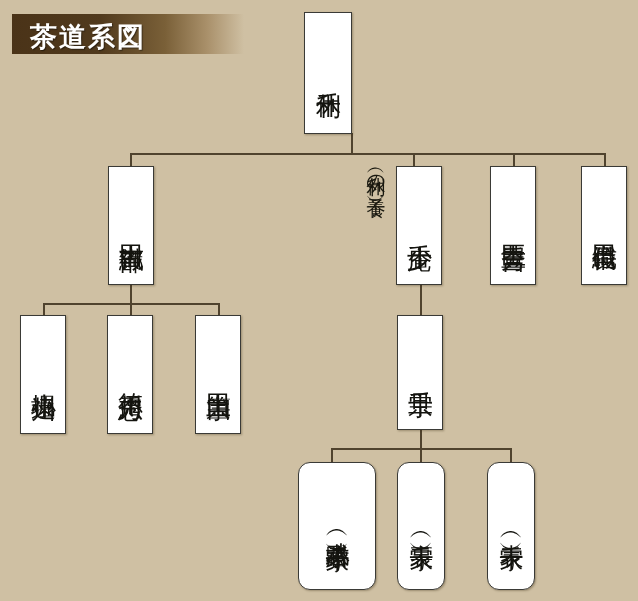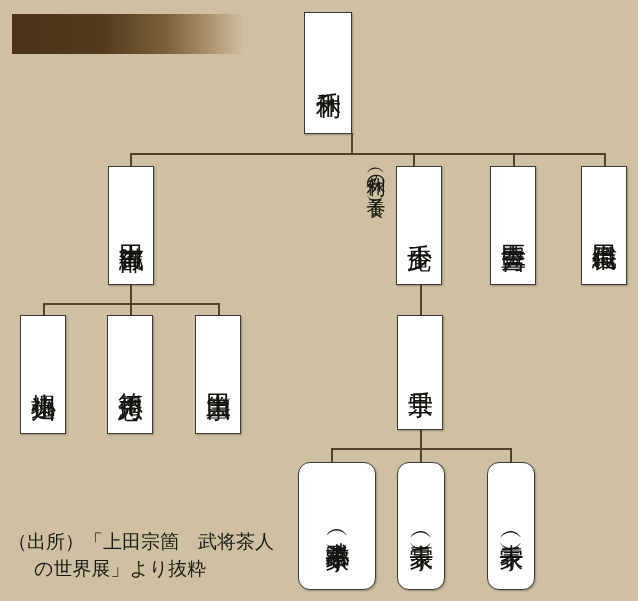--- a/index.html
+++ b/index.html
@@ -111,20 +111,21 @@
     color: #1b1a12;
   }
   .source .ln2 { display: block; padding-left: 26px; }
 </style>
 </head>
 <body>
 
 <div id="stage">
 
   <div class="title-bar"></div>
+  <div class="title-text">茶道系図</div>
 
   <div class="line vline" style="left:351px; top:133px; height:22px;"></div>
   <div class="line hline" style="left:130px; top:153px; width:476px;"></div>
   <div class="line vline" style="left:130px; top:153px; height:14px;"></div>
   <div class="line vline" style="left:413px; top:153px; height:14px;"></div>
   <div class="line vline" style="left:513px; top:153px; height:14px;"></div>
   <div class="line vline" style="left:604px; top:153px; height:14px;"></div>
 
   <div class="line vline" style="left:130px; top:285px; height:20px;"></div>
   <div class="line hline" style="left:43px; top:303px; width:176px;"></div>
@@ -183,18 +184,14 @@
   </div>
 
   <div class="node rounded" style="left:397px; top:462px; width:48px; height:128px;">
     <span class="vtext">（裏千家）</span>
   </div>
 
   <div class="node rounded" style="left:487px; top:462px; width:48px; height:128px;">
     <span class="vtext">（表千家）</span>
   </div>
 
-  <div class="source">
-    <span>（出所）「上田宗箇　武将茶人</span>
-    <span class="ln2">の世界展」より抜粋</span>
-  </div>
 
 </div>
 
 </body></html>

